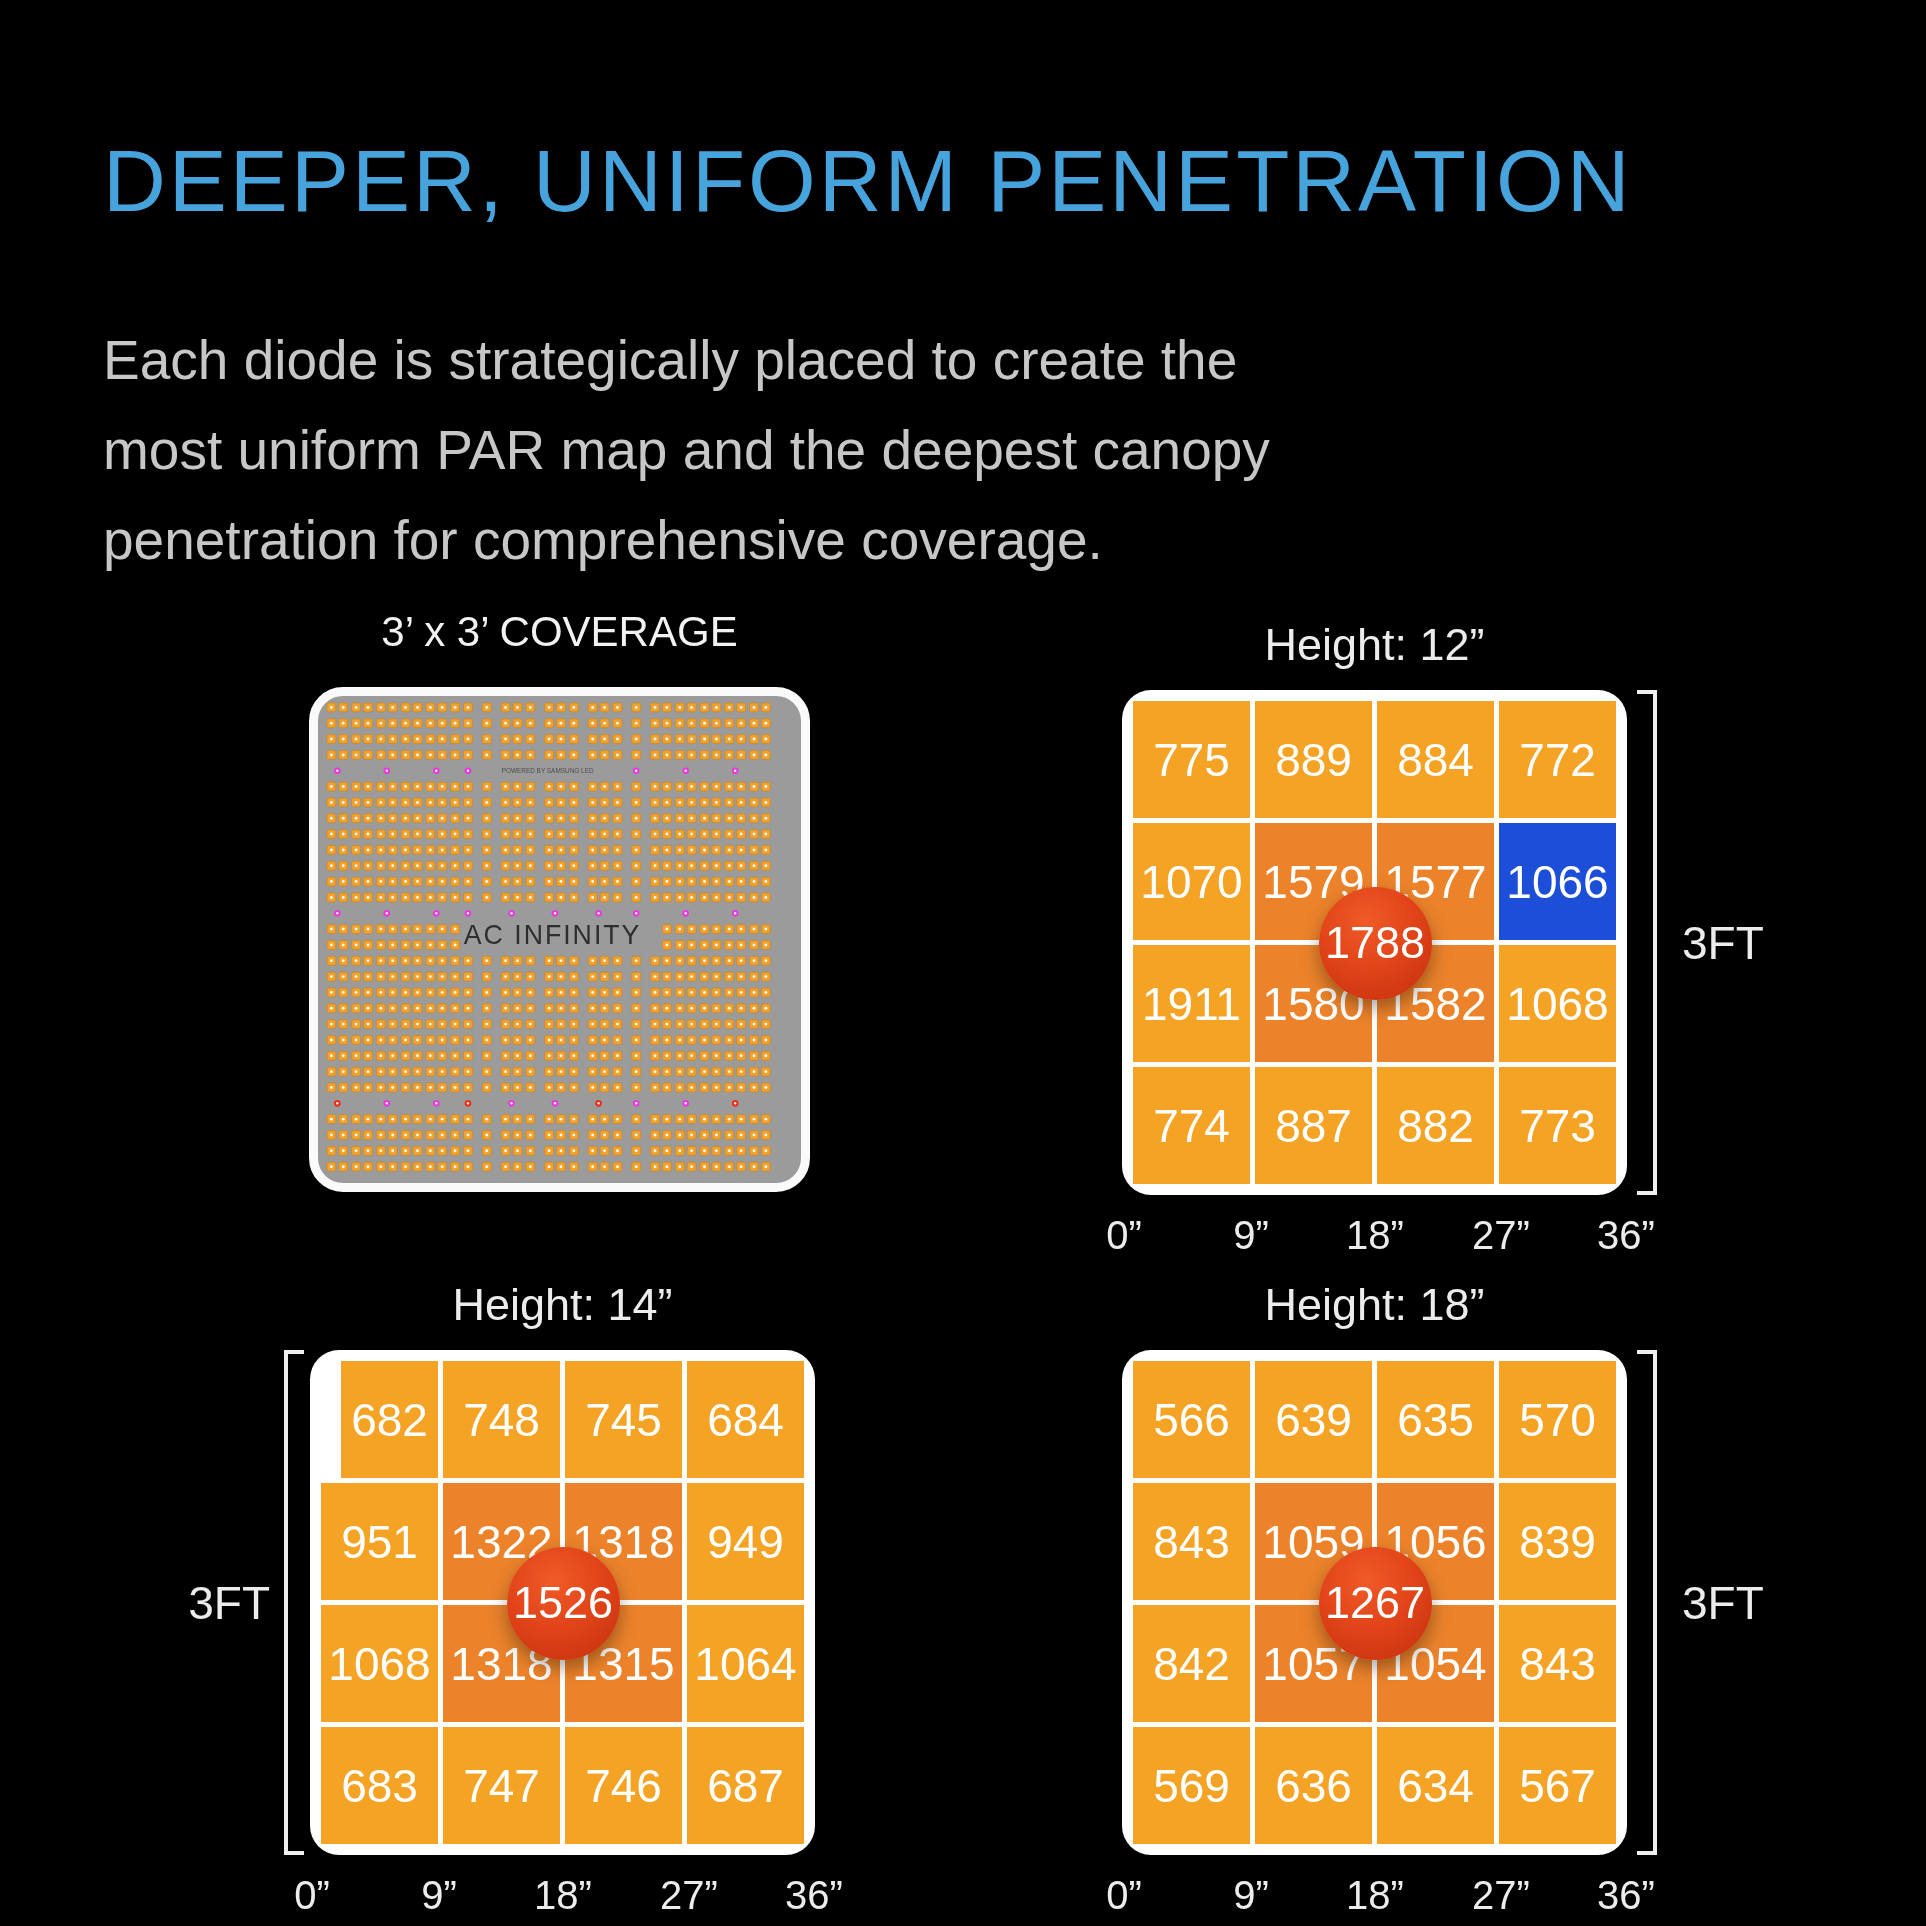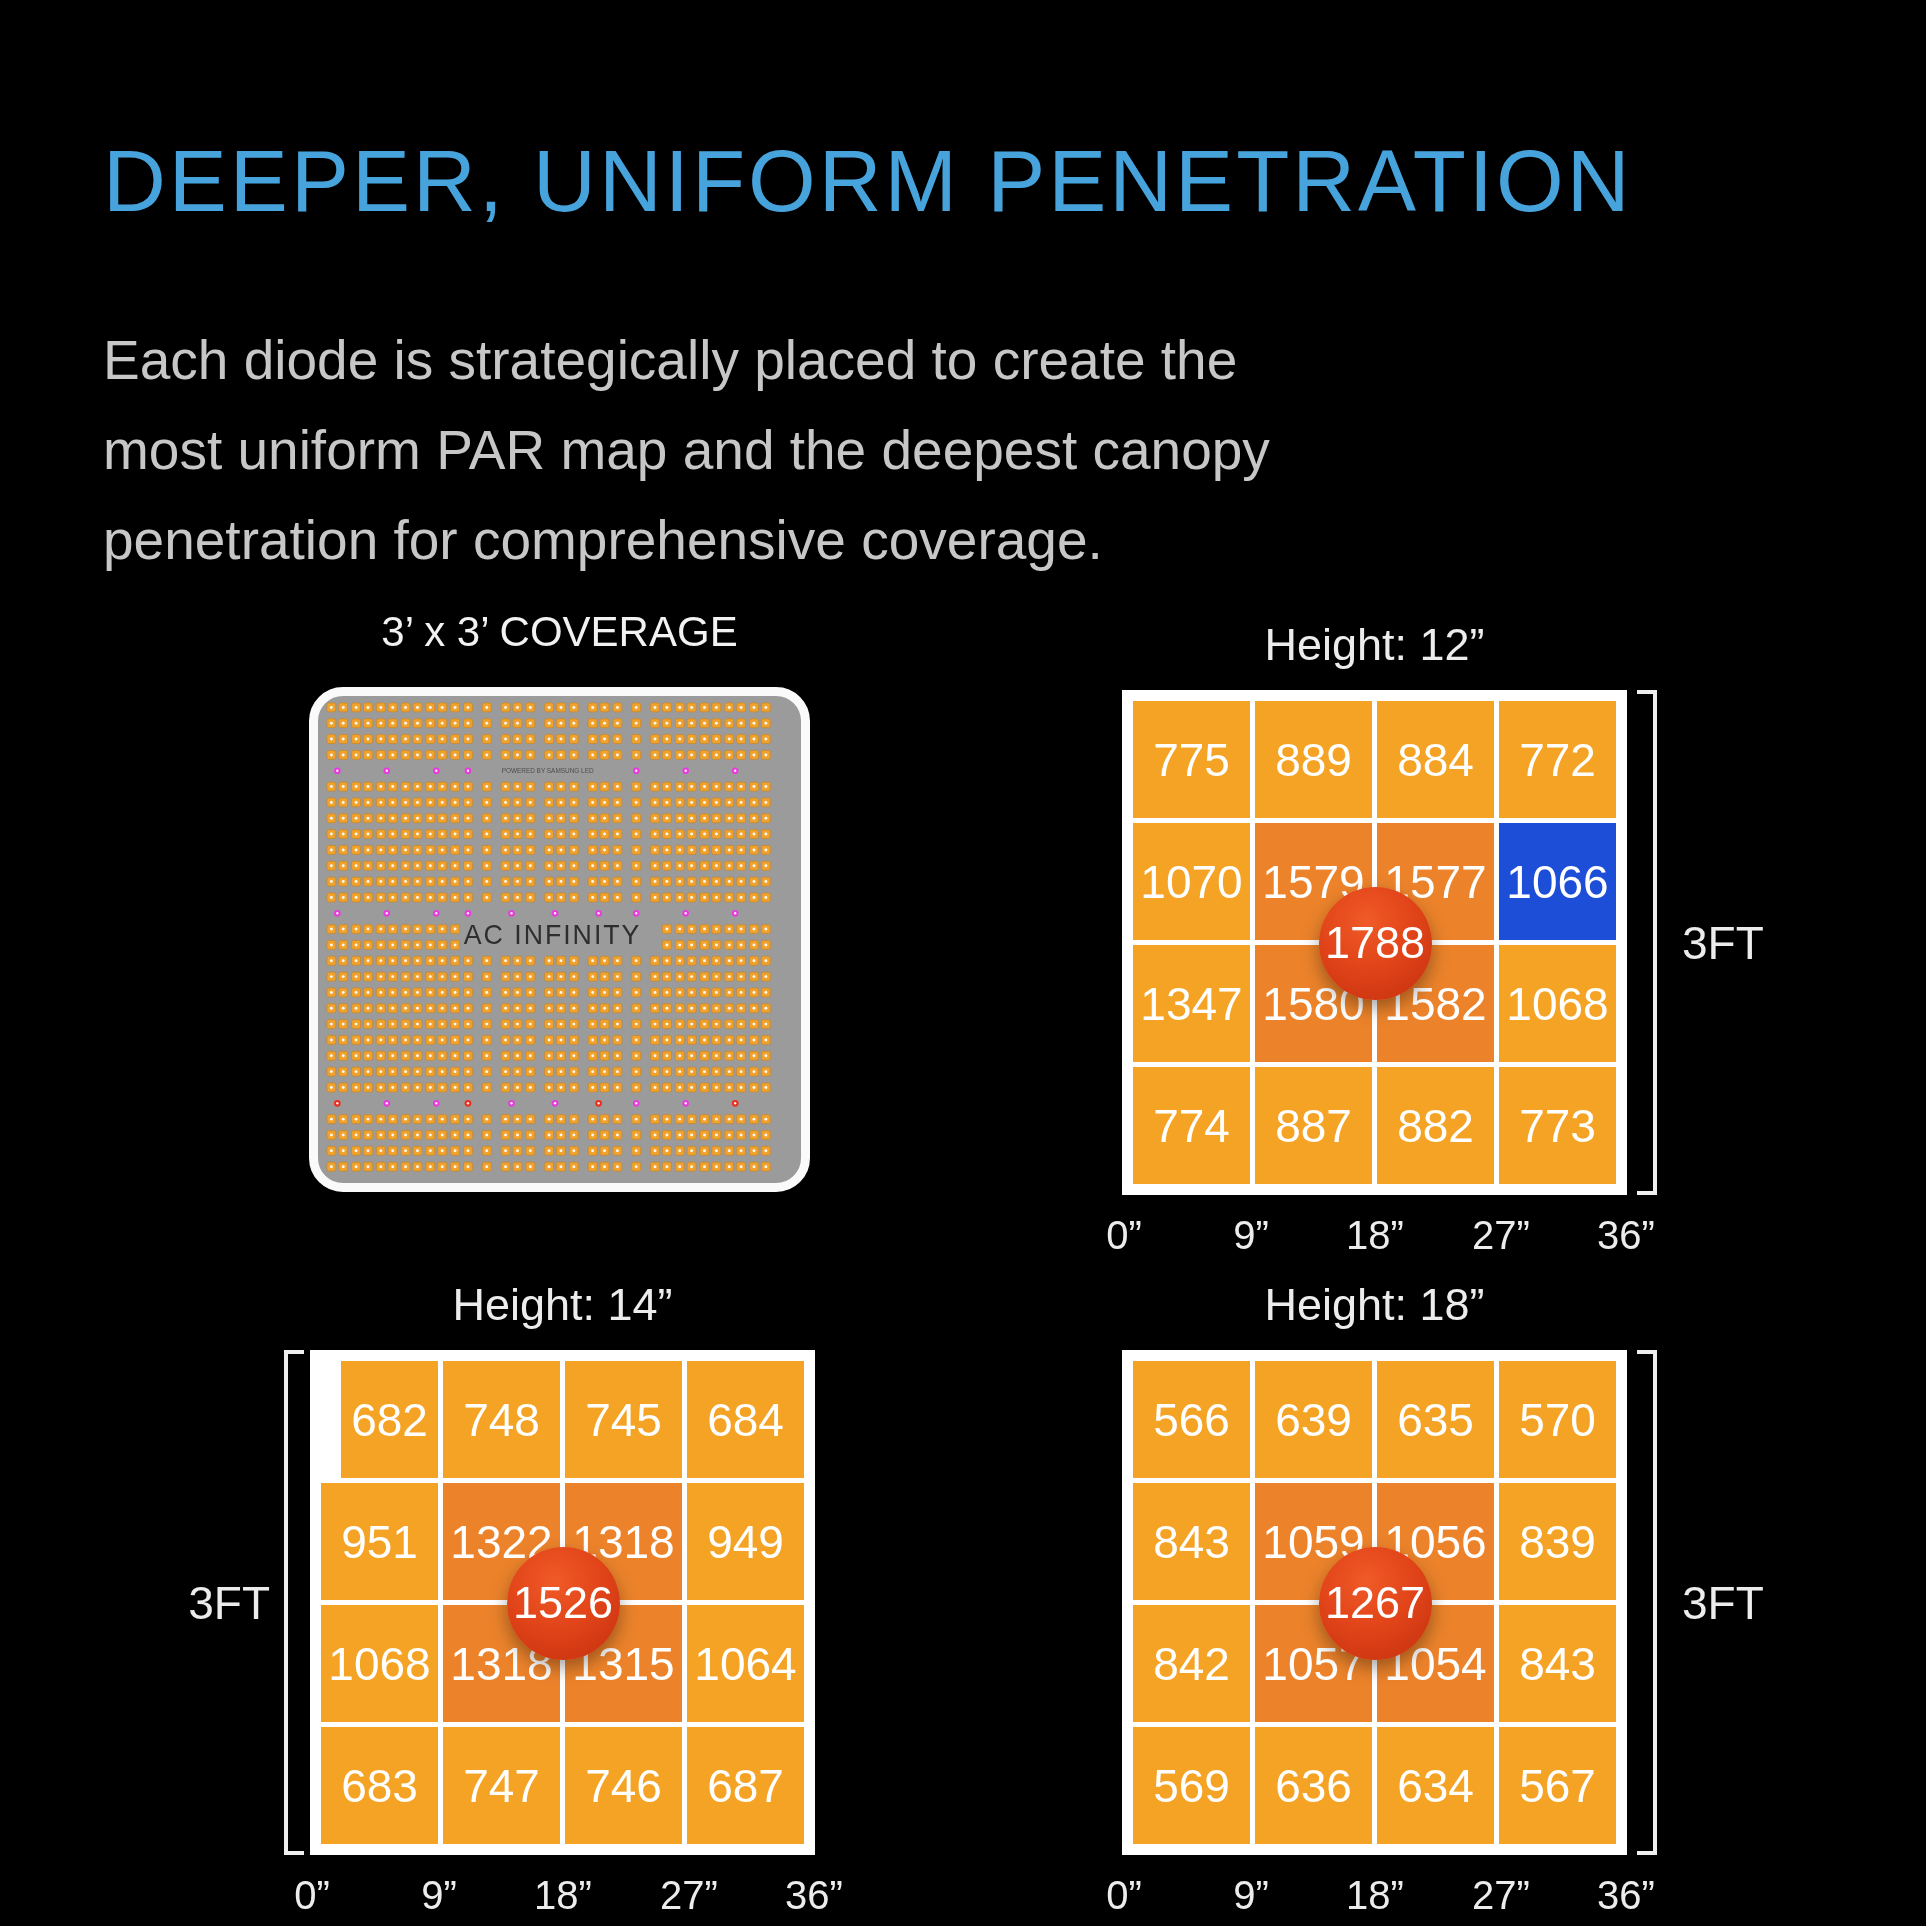--- a/index.html
+++ b/index.html
@@ -11,21 +11,21 @@
   .board-label{position:absolute;left:309px;top:608px;width:501px;text-align:center;
       font-size:42px;color:#F2F2F2;}
   .board{position:absolute;left:309px;top:687px;width:501px;height:505px;
       border:9px solid #FAFAFA;border-radius:34px;box-sizing:border-box;overflow:hidden;}
   .board svg{display:block;width:100%;height:100%;}
   .par-map{position:absolute;width:505px;height:505px;}
   .map-title{position:absolute;left:0;top:-75px;width:505px;height:59px;display:flex;
       align-items:center;justify-content:center;font-size:45px;color:#ECECEC;white-space:nowrap;text-align:center;}
   .par-grid{position:absolute;left:0;top:0;width:505px;height:505px;display:grid;
       grid-template-columns:repeat(4,1fr);grid-template-rows:repeat(4,1fr);
-      gap:5px;padding:11px;box-sizing:border-box;}
+      gap:5px;padding:11px;box-sizing:border-box;border-radius:29px;}
   .par-cell{display:flex;align-items:center;justify-content:center;font-size:46px;color:#FFF;}
   .center-circle{position:absolute;left:50%;top:50%;width:113px;height:113px;
       margin:-56px 0 0 -56px;border-radius:50%;display:flex;align-items:center;
       justify-content:center;font-size:45px;color:#FFF;
       box-shadow:0 8px 18px rgba(0,0,0,0.35);}
   .axis-tick{position:absolute;top:523px;font-size:40px;color:#ECECEC;
       transform:translateX(-50%);white-space:nowrap;}
   .bracket{position:absolute;top:0;height:505px;width:20px;box-sizing:border-box;}
   .bracket-right{left:515px;border-top:4px solid #EFEFEF;border-right:4px solid #EFEFEF;
       border-bottom:4px solid #EFEFEF;}
@@ -1841,21 +1841,21 @@
       <div class="map-title">Height: 12”</div>
       <div class="par-grid" style="background: rgb(255, 255, 255);">
         <div class="par-cell" style="background: rgb(245, 163, 36); color: rgb(255, 255, 255);">775</div>
         <div class="par-cell" style="background: rgb(245, 163, 36); color: rgb(255, 255, 255);">889</div>
         <div class="par-cell" style="background: rgb(245, 163, 36); color: rgb(255, 255, 255);">884</div>
         <div class="par-cell" style="background: rgb(245, 163, 36); color: rgb(255, 255, 255);">772</div>
         <div class="par-cell" style="background: rgb(245, 163, 36); color: rgb(255, 255, 255);">1070</div>
         <div class="par-cell" style="background: rgb(236, 131, 43); color: rgb(255, 255, 255);">1579</div>
         <div class="par-cell" style="background: rgb(236, 131, 43); color: rgb(255, 255, 255);">1577</div>
         <div class="par-cell" style="background: #1d4ed8; color: rgb(255, 255, 255);">1066</div>
-        <div class="par-cell" style="background: rgb(245, 163, 36); color: rgb(255, 255, 255);">1347</div>
+        <div class="par-cell" style="background: rgb(245, 163, 36); color: rgb(255, 255, 255);">1911</div>
         <div class="par-cell" style="background: rgb(236, 131, 43); color: rgb(255, 255, 255);">1580</div>
         <div class="par-cell" style="background: rgb(236, 131, 43); color: rgb(255, 255, 255);">1582</div>
         <div class="par-cell" style="background: rgb(245, 163, 36); color: rgb(255, 255, 255);">1068</div>
         <div class="par-cell" style="background: rgb(245, 163, 36); color: rgb(255, 255, 255);">774</div>
         <div class="par-cell" style="background: rgb(245, 163, 36); color: rgb(255, 255, 255);">887</div>
         <div class="par-cell" style="background: rgb(245, 163, 36); color: rgb(255, 255, 255);">882</div>
         <div class="par-cell" style="background: rgb(245, 163, 36); color: rgb(255, 255, 255);">773</div>
       </div>
       <div class="center-circle" style="background: radial-gradient(circle at 42% 30%, rgb(240, 90, 40) 0%, rgb(224, 67, 24) 48%, rgb(195, 48, 15) 100%);">1788</div>
       <div class="axis-tick" style="left: 2px;">0”</div>

